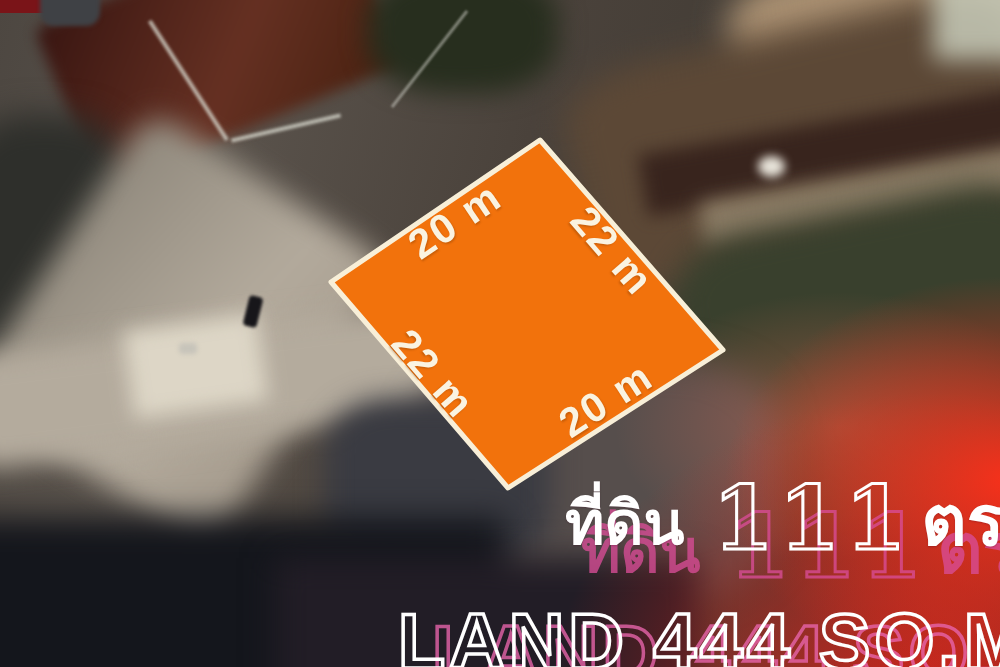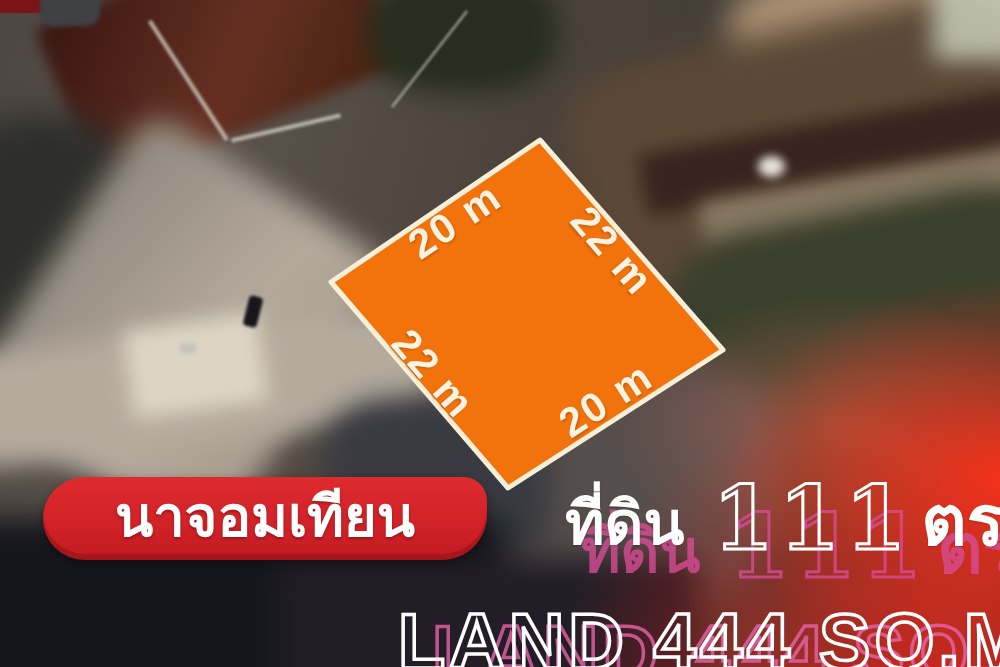--- a/index.html
+++ b/index.html
@@ -146,17 +146,14 @@
       <span class="th-num">111</span>
       <span class="th-unit">ตรว</span>
     </div>
     <div class="th-copy th-main">
       <span class="th-word">ที่ดิน</span>
       <span class="th-num">111</span>
       <span class="th-unit">ตรว</span>
     </div>
   </div>
 
-  <div class="banner">
-    <span>นาจอมเทียน</span>
-  </div>
 
 </div>
 
 </body></html>

